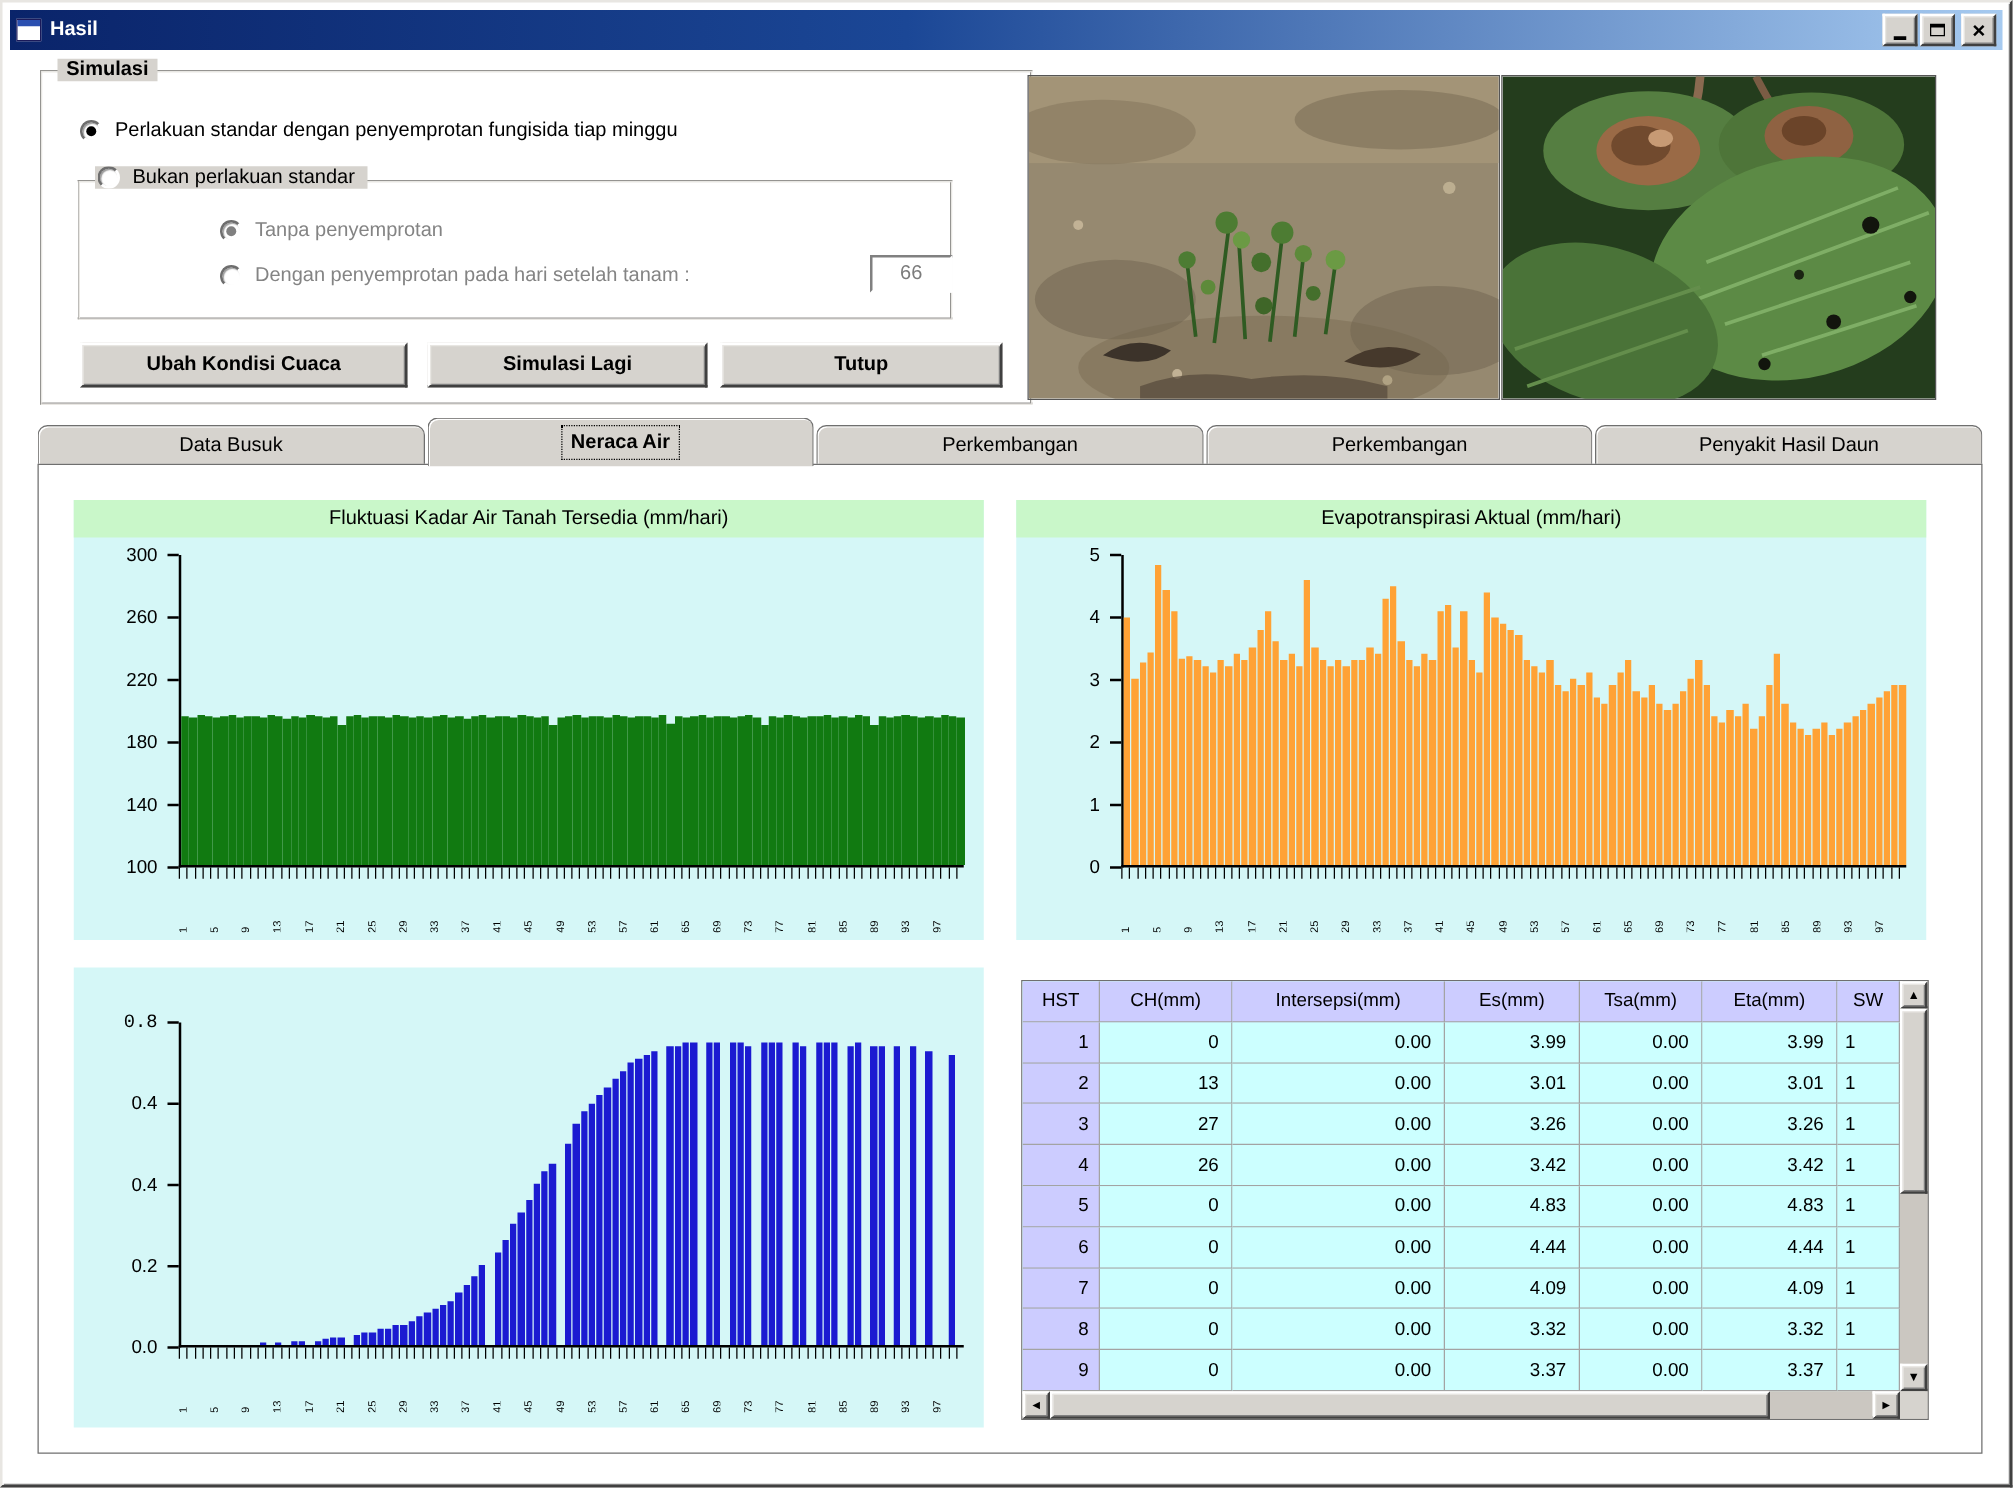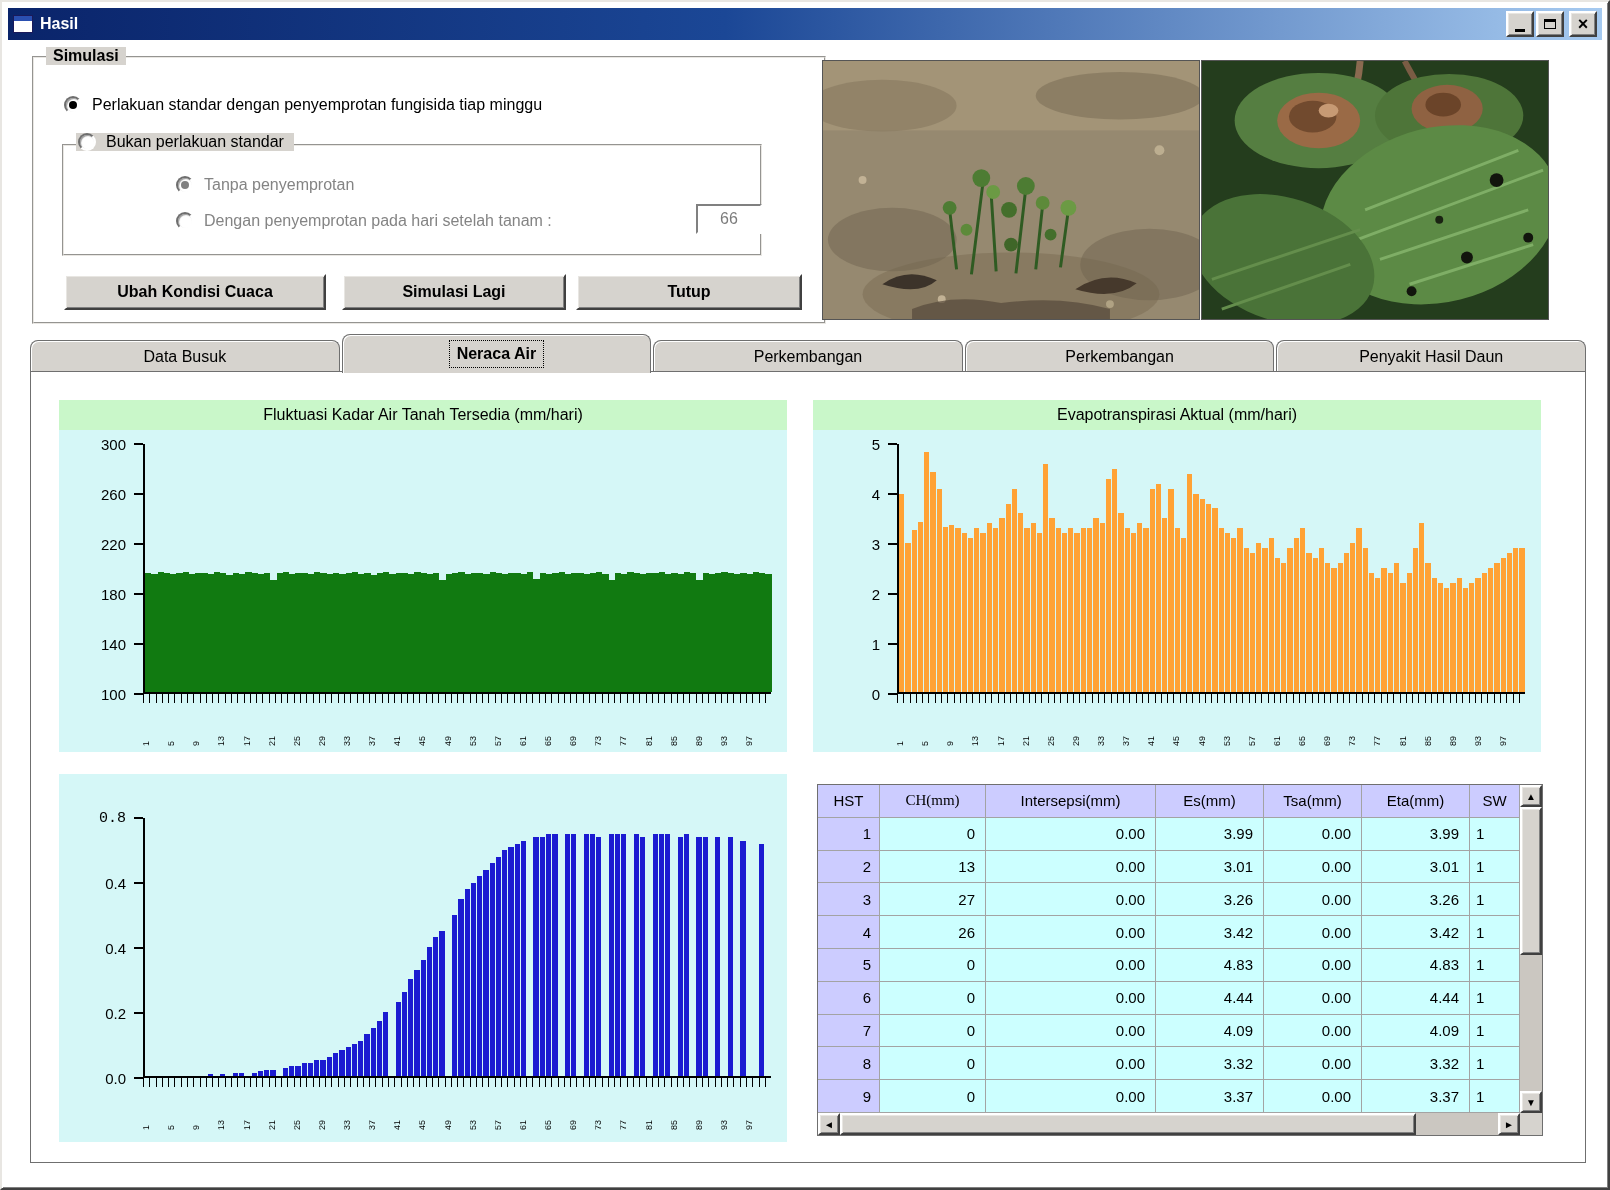--- a/index.html
+++ b/index.html
@@ -1215,21 +1215,21 @@
               <div class="xlab"></div>
             </div>
         </div>
       </div>
     </div>
 
     <div class="table-wrap">
       <div class="tbl-main">
         <div class="tbl-header">
             <div class="tcell hdr" style="flex: 0 0 62px;">HST</div>
-            <div class="tcell hdr" style="flex: 0 0 106px; font-family: Liberation Serif, serif;">CH(mm)</div>
+            <div class="tcell hdr" style="flex: 0 0 106px;">CH(mm)</div>
             <div class="tcell hdr" style="flex: 0 0 170px;">Intersepsi(mm)</div>
             <div class="tcell hdr" style="flex: 0 0 108px;">Es(mm)</div>
             <div class="tcell hdr" style="flex: 0 0 98px;">Tsa(mm)</div>
             <div class="tcell hdr" style="flex: 0 0 108px;">Eta(mm)</div>
             <div class="tcell hdr lastcol">SW</div>
           </div>
         <div class="tbl-body-rows" style="display:contents;"></div>
       <div class="tbl-row">
             <div class="tcell rowhead" style="flex: 0 0 62px;">1</div>
             <div class="tcell datacell" style="flex: 0 0 106px;">0</div>

